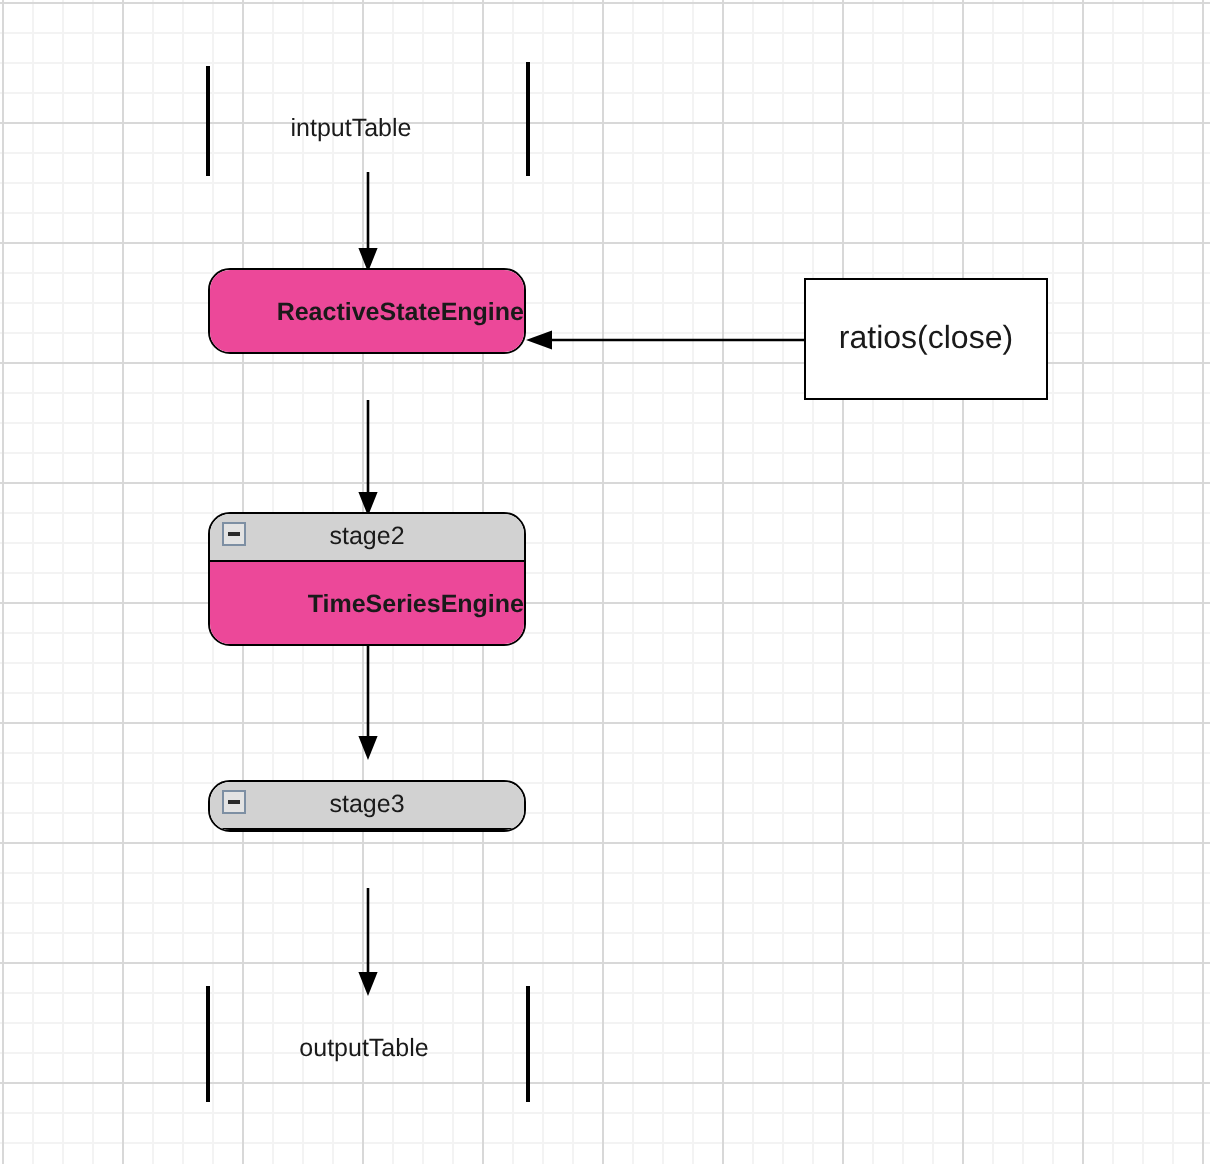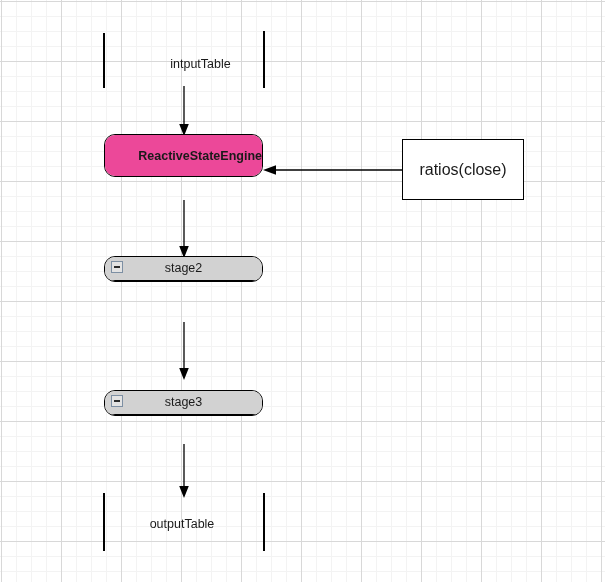--- a/index.html
+++ b/index.html
@@ -128,21 +128,21 @@
     fill: #000000;
   }
 </style>
 </head>
 <body>
 
 <div id="canvas">
 
   <div class="term-bar" style="left:103px; top:33px; height:55px;"></div>
   <div class="term-bar" style="left:263px; top:31px; height:57px;"></div>
-  <div class="term-label" style="left:104px; top:57px; width:143px;padding-left:25px;">intputTable</div>
+  <div class="term-label" style="left:104px; top:57px; width:143px;">intputTable</div>
 
   <svg class="conn" style="left:176px; top:86px;" width="16" height="50" viewBox="0 0 16 50">
     <line x1="8" y1="0" x2="8" y2="42"></line>
     <polygon points="8,50 3.2,38 12.8,38"></polygon>
   </svg>
 
   <div class="stage-box" style="left:104px; top:134px;">
     <div class="stage-body">
       <span class="stage-body-text">ReactiveStateEngine</span>
     </div>
@@ -153,20 +153,23 @@
     <polygon points="8,58 3.2,46 12.8,46"></polygon>
   </svg>
 
   <div class="stage-box" style="left:104px; top:256px;">
     <div class="stage-title">
       <span class="collapse-icon">
         <span class="minus"></span>
       </span>
       <span class="stage-title-text">stage2</span>
     </div>
+    <div class="stage-body">
+      <span class="stage-body-text">TimeSeriesEngine</span>
+    </div>
   </div>
 
   <svg class="conn" style="left:176px; top:322px;" width="16" height="58" viewBox="0 0 16 58">
     <line x1="8" y1="0" x2="8" y2="50"></line>
     <polygon points="8,58 3.2,46 12.8,46"></polygon>
   </svg>
 
   <div class="stage-box" style="left:104px; top:390px;">
     <div class="stage-title">
       <span class="collapse-icon">

